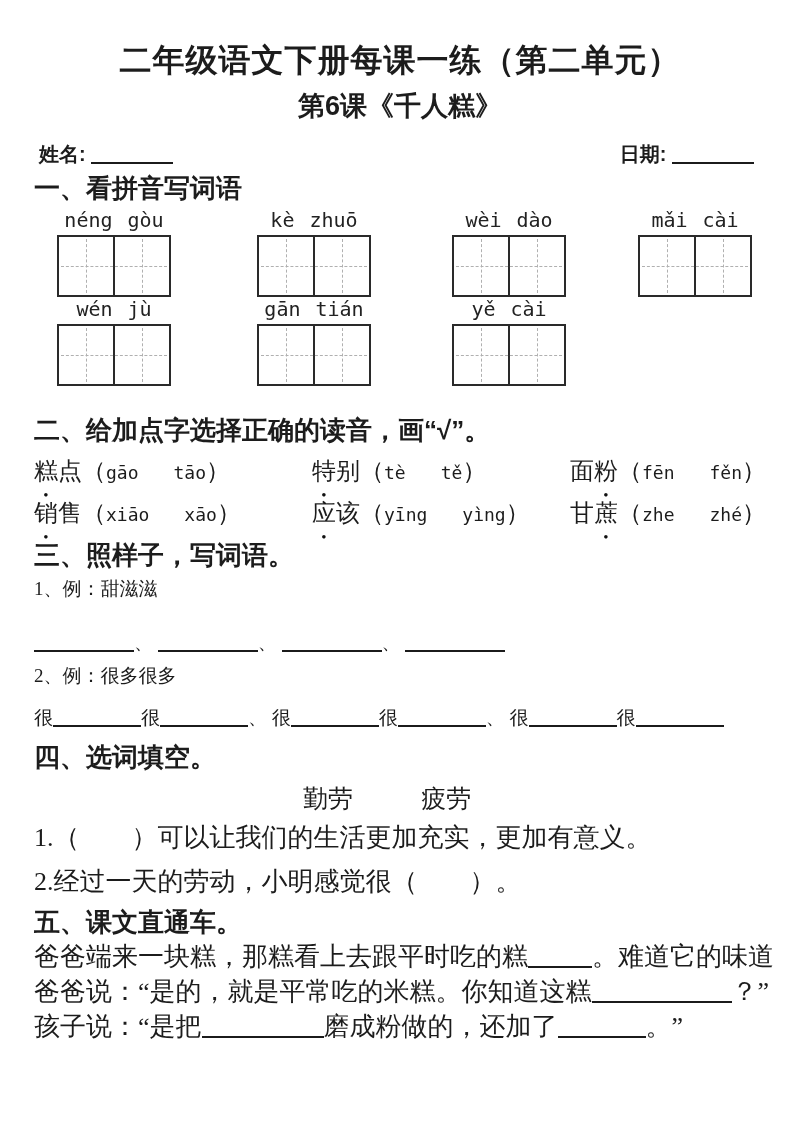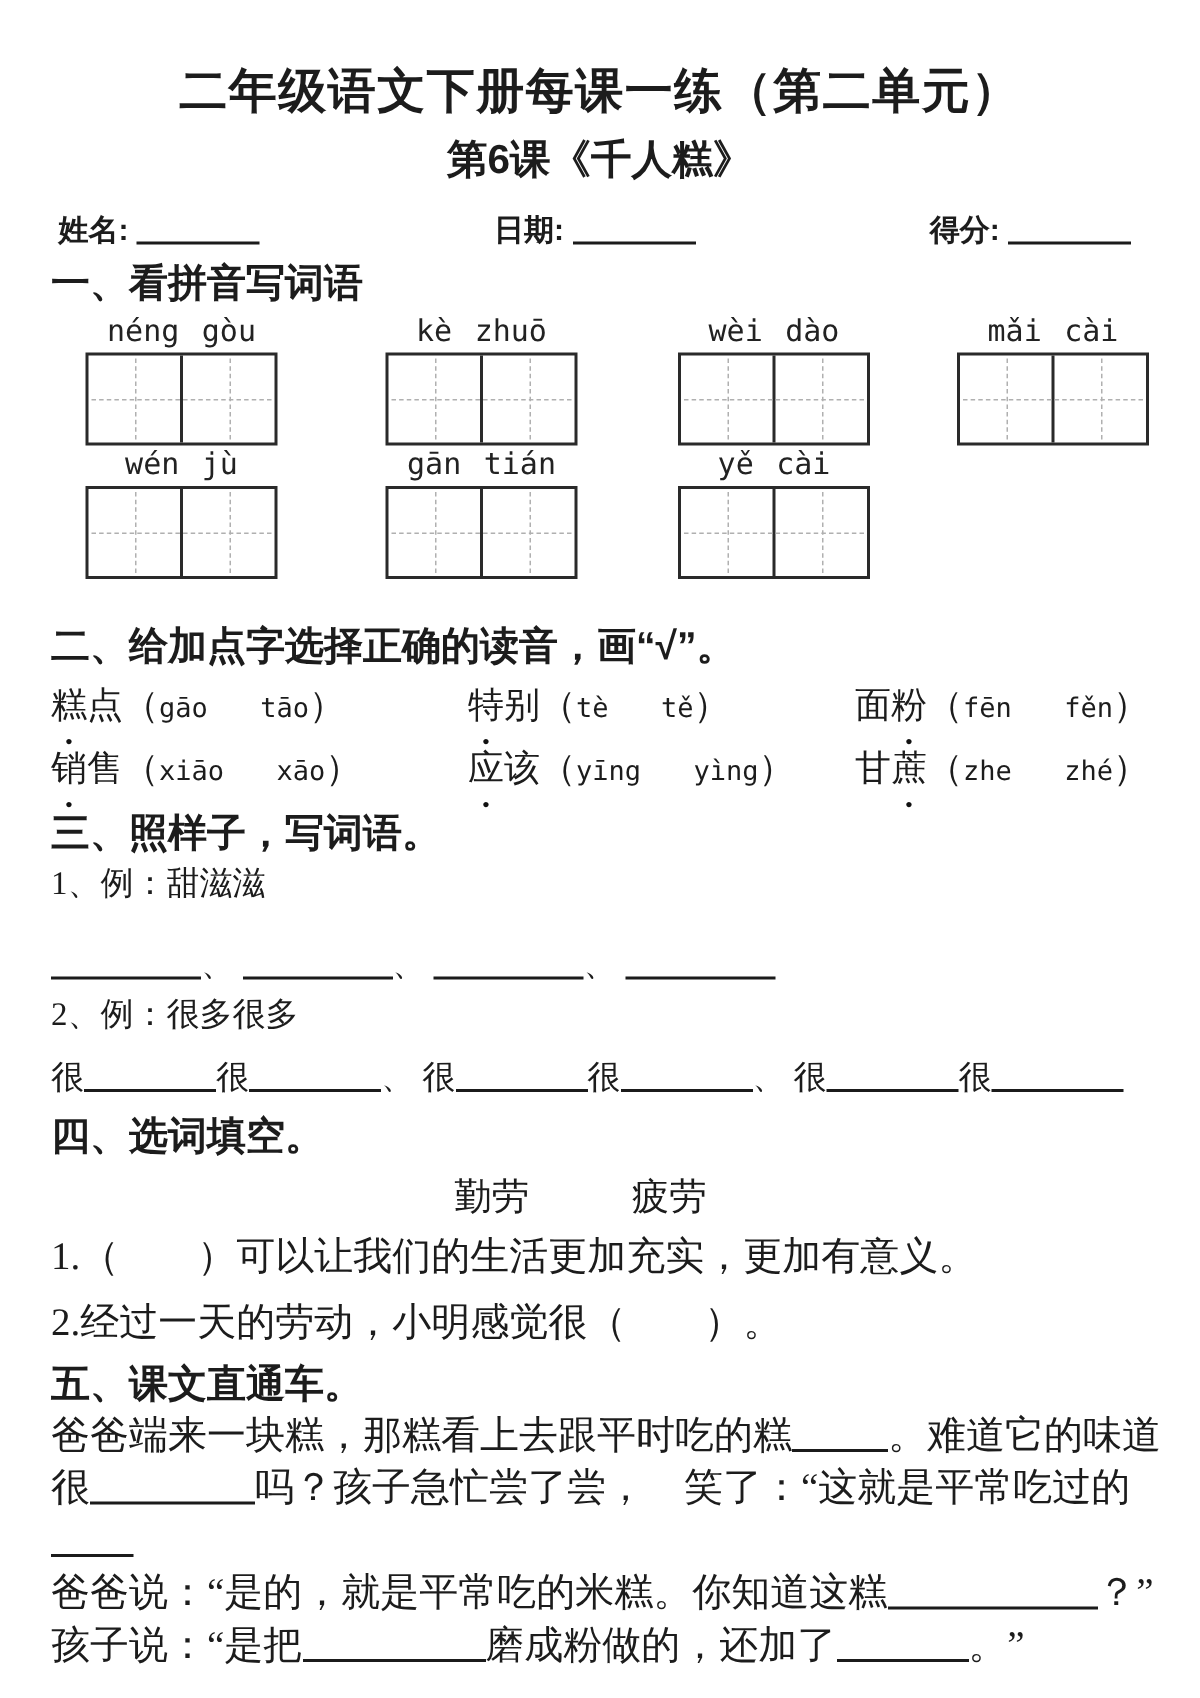--- a/index.html
+++ b/index.html
@@ -46,21 +46,21 @@
     font-weight:bold; font-size:26px; line-height:30px;
   }
   .h1 { margin-top:5px; }
   .h2 { margin-top:13px; }
   .h3 { margin-top:5px; }
   .h4 { margin-top:9px; }
   .h5 { margin-top:9px; }
 
   
   .s1 { position:relative; height:197px; margin-top:2px; }
-  .pycol { position:absolute; width:128px; }
+  .pycol { position:absolute; width:114px; }
   .pc1 { left:23px; } .pc2 { left:223px; } .pc3 { left:418px; } .pc4 { left:604px; }
   .pr1 { top:0; } .pr2 { top:89px; }
   .pylabel {
     display:flex; justify-content:center; gap:15px;
     height:30px; align-items:flex-end; padding-bottom:4px;
     font-family:"DejaVu Sans Mono",monospace;
     font-size:20px; line-height:22px; color:#222;
     white-space:nowrap;
   }
   .pybox {
@@ -91,21 +91,21 @@
     position:absolute; left:50%; transform:translateX(-50%);
     bottom:-9px; font-size:15px; line-height:10px; color:#111;
   }
   .pyopt {
     font-family:"DejaVu Sans Mono",monospace;
     font-size:18px;
   }
   .pyopt.second { margin-left:35px; }
 
   
-  .line { font-size:22px; line-height:30px; }
+  .line { font-size:19px; line-height:30px; }
   .ex1 { margin-top:4px; }
   .blanks1 { margin-top:24px; }
   .ex2 { margin-top:3px; }
   .blanks2 { margin-top:12px; }
   .blanks1 .blank, .blanks2 .blank { height:22px; }
 
   
   .word-row {
     margin-top:13px; text-align:center; margin-right:60px;
     font-size:25px; line-height:28px;
@@ -120,21 +120,20 @@
 </style>
 </head>
 <body>
 
 <div class="page-title center">二年级语文下册每课一练（第二单元）</div>
 <div class="page-subtitle center">第6课《千人糕》</div>
 
 <div class="info-row">
   <div class="info-item"><span>姓名:</span> <span class="blank w82"></span></div>
   <div class="info-item"><span>日期:</span> <span class="blank w82"></span></div>
-  <div class="info-item"><span>得分:</span> <span class="blank w82"></span></div>
 </div>
 
 <div class="heading h1">一、看拼音写词语</div>
 
 <div class="s1">
   <div class="pycol pc1 pr1">
     <div class="pylabel">
         <span>néng</span>
         <span>gòu</span>
       </div>
@@ -250,16 +249,15 @@
   <span>勤劳</span>
   <span class="w2">疲劳</span>
 </div>
 <div class="q1">1.（　　）可以让我们的生活更加充实，更加有意义。</div>
 <div class="q2">2.经过一天的劳动，小明感觉很（　　）。</div>
 
 <div class="heading h5">五、课文直通车。</div>
 
 <div class="para">
   <div class="pline"><span>爸爸端来一块糕，那糕看上去跟平时吃的糕</span><span class="blank b64"></span><span>。难道它的味道</span></div>
-  <div class="pline"><span>很</span><span class="blank b110"></span><span>吗？孩子急忙尝了尝，　笑了：“这就是平常吃过的</span><span class="blank b55"></span></div>
   <div class="pline"><span>爸爸说：“是的，就是平常吃的米糕。你知道这糕</span><span class="blank b140"></span><span>？”</span></div>
   <div class="pline"><span>孩子说：“是把</span><span class="blank b122"></span><span>磨成粉做的，还加了</span><span class="blank b88b"></span><span>。”</span></div>
 </div>
 
 </body></html>

